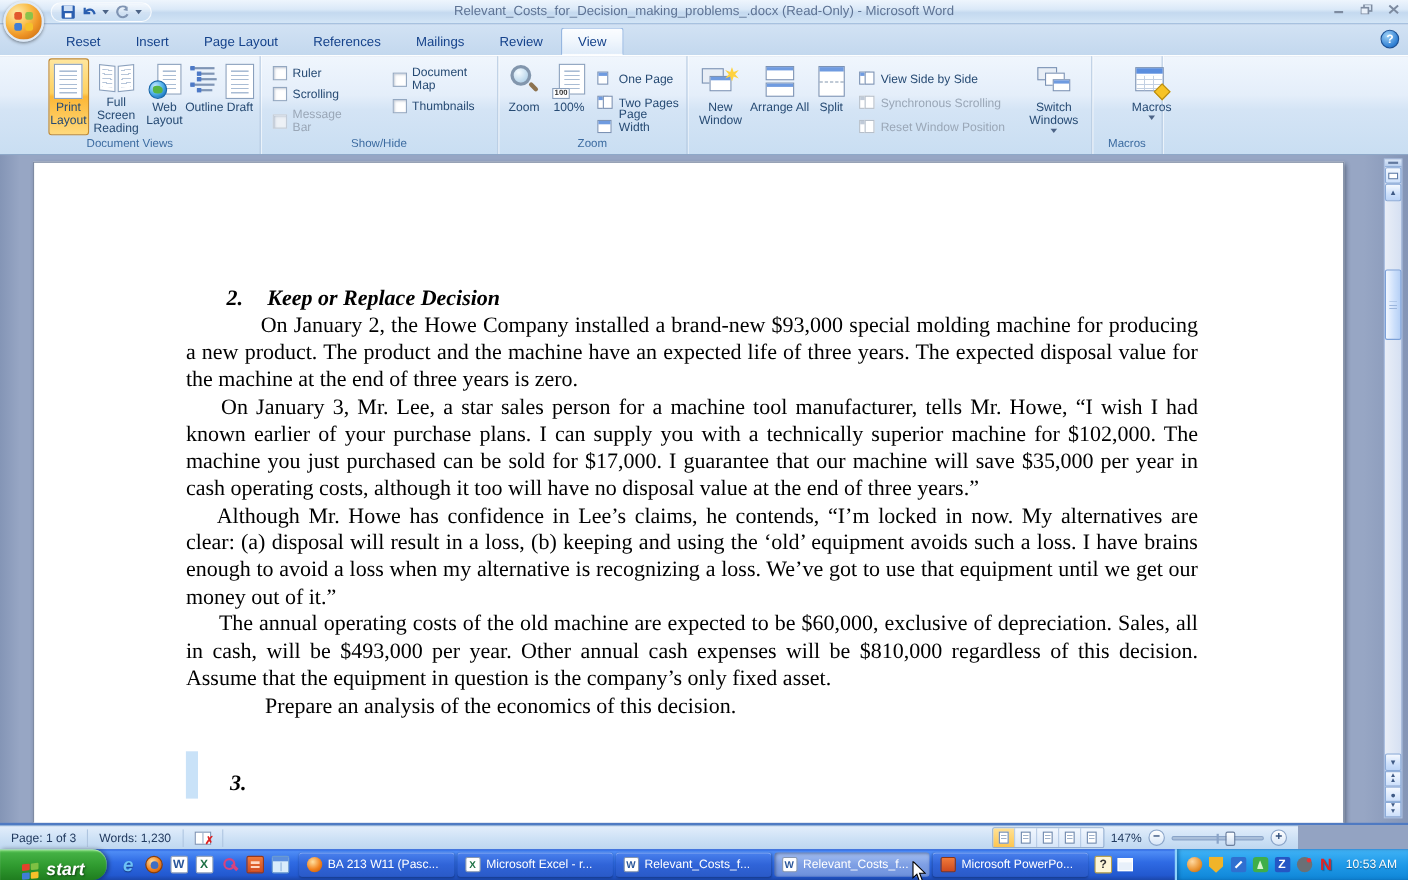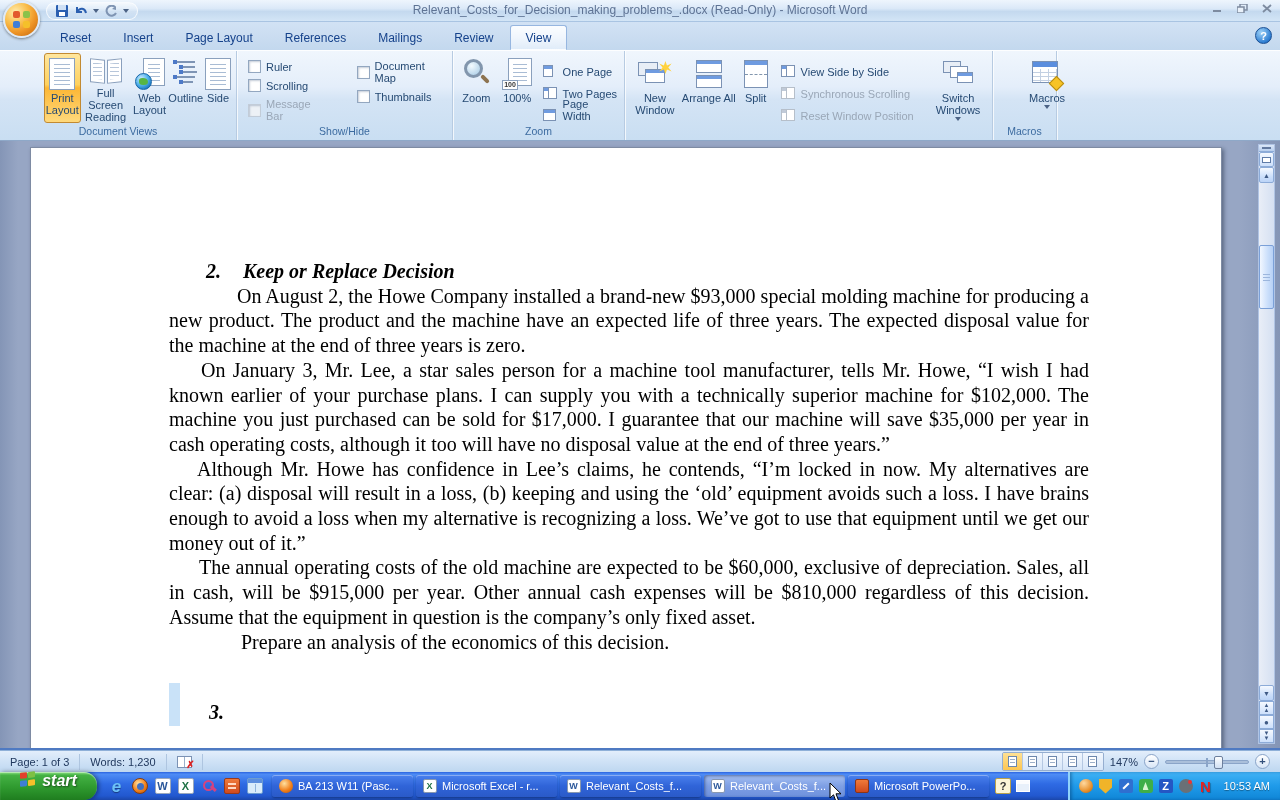--- a/index.html
+++ b/index.html
@@ -169,21 +169,21 @@
   .strack { flex:1 1 auto; position:relative; }
   .sthumb { position:absolute; left:0; right:0; top:62px; height:64px;
     background:linear-gradient(90deg,#f2f7ff,#cbdffb 60%,#b6d0f5); border:1px solid #7ba0d8; border-radius:2px; }
   .sthumb::after { content:""; position:absolute; left:3px; right:3px; top:28px; height:8px;
     background:repeating-linear-gradient(180deg,#9cb6dd 0 1px, transparent 1px 3px); }
   .navbtn { height:14px; flex:0 0 auto; background:linear-gradient(180deg,#f5f9ff,#cde0fb);
     border:1px solid #8cabd8; display:flex; align-items:center; justify-content:center;
     color:#3f5a85; font-size:6px; line-height:5px; white-space:pre; text-align:center; }
 
   
-  .statusbar { position:absolute; left:0; top:750px; width:1280px; height:22px;
+  .statusbar { position:absolute; left:0; top:750px; width:1180px; height:22px;
     background:linear-gradient(180deg,#e3eefb 0%,#cfe2f6 50%,#bed7f0 100%);
     border-top:1px solid #8fb0d8; display:flex; align-items:center; font-size:11px; color:#21395e; }
   .sseg { padding:0 10px; border-right:1px solid #aec5e0; height:16px; display:flex; align-items:center; gap:4px; }
   .proofbook { width:15px; height:12px; background:#fff; border:1px solid #7b92b4; position:relative; }
   .proofbook::before { content:""; position:absolute; left:6px; top:0; bottom:0; width:1px; background:#9bb0ca; }
   .proofx { position:absolute; right:-4px; bottom:-3px; color:#d22; font-size:10px; font-weight:bold; line-height:10px; }
   .sright { margin-left:auto; display:flex; align-items:center; gap:6px; padding-right:10px; }
   .viewbtns { display:flex; border:1px solid #95aed0; border-radius:2px; overflow:hidden; }
   .vb { width:20px; height:17px; background:linear-gradient(180deg,#f2f7fe,#d7e6f8); display:flex;
     align-items:center; justify-content:center; border-right:1px solid #b5c8e2; }
@@ -200,21 +200,21 @@
   .zhandle { position:absolute; left:48px; top:-5px; width:9px; height:13px; border:1px solid #6c7f9d;
     border-radius:2px; background:linear-gradient(180deg,#fdfeff,#cfdff3); }
 
   
   .taskbar { position:absolute; left:0; top:772px; width:1280px; height:28px;
     background:linear-gradient(180deg,#2a63e0 0%,#4e8cf5 8%,#2f6be4 42%,#2258cf 85%,#1b47ab 100%);
     display:flex; align-items:center; }
   .startbtn { height:28px; width:97px; border-radius:0 13px 13px 0;
     background:linear-gradient(180deg,#84e07c 0%,#44b144 12%,#2f9a2f 55%,#1f7d1f 100%);
     box-shadow:inset 0 1px 1px rgba(255,255,255,.5), 2px 0 4px rgba(0,0,0,.4);
-    display:flex; align-items:flex-start; justify-content:center; gap:6px; color:#fff;
+    display:flex; align-items:flex-end; justify-content:center; gap:6px; color:#fff;
     font-weight:bold; font-style:italic; font-size:16px; text-shadow:1px 1px 2px rgba(0,0,0,.5); }
   .flag { width:16px; height:15px; display:grid; grid-template-columns:7px 7px; grid-gap:1px; transform:skewY(-6deg); }
   .flag i { height:6px; border-radius:1px; display:block; }
   .f1{ background:#e3412b; } .f2{ background:#7ec043; } .f3{ background:#3f7ed6; } .f4{ background:#f5c02a; }
   .qlaunch { display:flex; align-items:center; gap:4px; padding:0 8px 0 10px; }
   .ql { width:19px; height:19px; display:flex; align-items:center; justify-content:center; }
   .ie-e { color:#6cc1f7; font-size:17px; font-weight:bold; font-style:italic; line-height:17px;
     text-shadow:0 1px 1px rgba(0,0,0,.4); }
   .ffball { width:16px; height:16px; border-radius:50%;
     background:radial-gradient(circle at 38% 32%, #ffe0a0, #f2811c 55%, #b24f08);
@@ -389,21 +389,21 @@
             </span>
           </span>
         <span>Outline</span>
       </div>
       <div class="bigbtn" style="width:38px;">
         <span class="ic">
             <span class="pagedoc">
               <span class="lines"></span>
             </span>
           </span>
-        <span>Side</span>
+        <span>Draft</span>
       </div>
     </div>
     <div class="glabel">Document Views</div>
   </div>
 
   <div class="rgroup" style="width:216px;">
     <div class="gcontent" style="gap:26px; padding-left:8px;">
       <div class="cbcol">
         <label class="cb">
           <span class="box"></span>
@@ -561,24 +561,24 @@
 
 </div>
 
 <div class="docarea">
   <div class="page">
     <div class="textcol">
       <div class="h2line">
         <span class="hnum">2.</span>
         <span>Keep or Replace Decision</span>
       </div>
-      <p class="ind68">On August 2, the Howe Company installed a brand-new $93,000 special molding machine for producing a new product. The product and the machine have an expected life of three years. The expected disposal value for the machine at the end of three years is zero.</p>
+      <p class="ind68">On January 2, the Howe Company installed a brand-new $93,000 special molding machine for producing a new product. The product and the machine have an expected life of three years. The expected disposal value for the machine at the end of three years is zero.</p>
       <p class="ind32">On January 3, Mr. Lee, a star sales person for a machine tool manufacturer, tells Mr. Howe, “I wish I had known earlier of your purchase plans. I can supply you with a technically superior machine for $102,000. The machine you just purchased can be sold for $17,000. I guarantee that our machine will save $35,000 per year in cash operating costs, although it too will have no disposal value at the end of three years.”</p>
       <p class="ind28">Although Mr. Howe has confidence in Lee’s claims, he contends, “I’m locked in now. My alternatives are clear: (a) disposal will result in a loss, (b) keeping and using the ‘old’ equipment avoids such a loss. I have brains enough to avoid a loss when my alternative is recognizing a loss. We’ve got to use that equipment until we get our money out of it.”</p>
-      <p class="ind30">The annual operating costs of the old machine are expected to be $60,000, exclusive of depreciation. Sales, all in cash, will be $915,000 per year. Other annual cash expenses will be $810,000 regardless of this decision. Assume that the equipment in question is the company’s only fixed asset.</p>
+      <p class="ind30">The annual operating costs of the old machine are expected to be $60,000, exclusive of depreciation. Sales, all in cash, will be $493,000 per year. Other annual cash expenses will be $810,000 regardless of this decision. Assume that the equipment in question is the company’s only fixed asset.</p>
       <p class="ind72">Prepare an analysis of the economics of this decision.</p>
       <div class="h3line">
         <span class="hnum">3.</span>
       </div>
     </div>
   </div>
   <div class="caretbar"></div>
 
   <div class="vscroll">
     <div class="splith">

